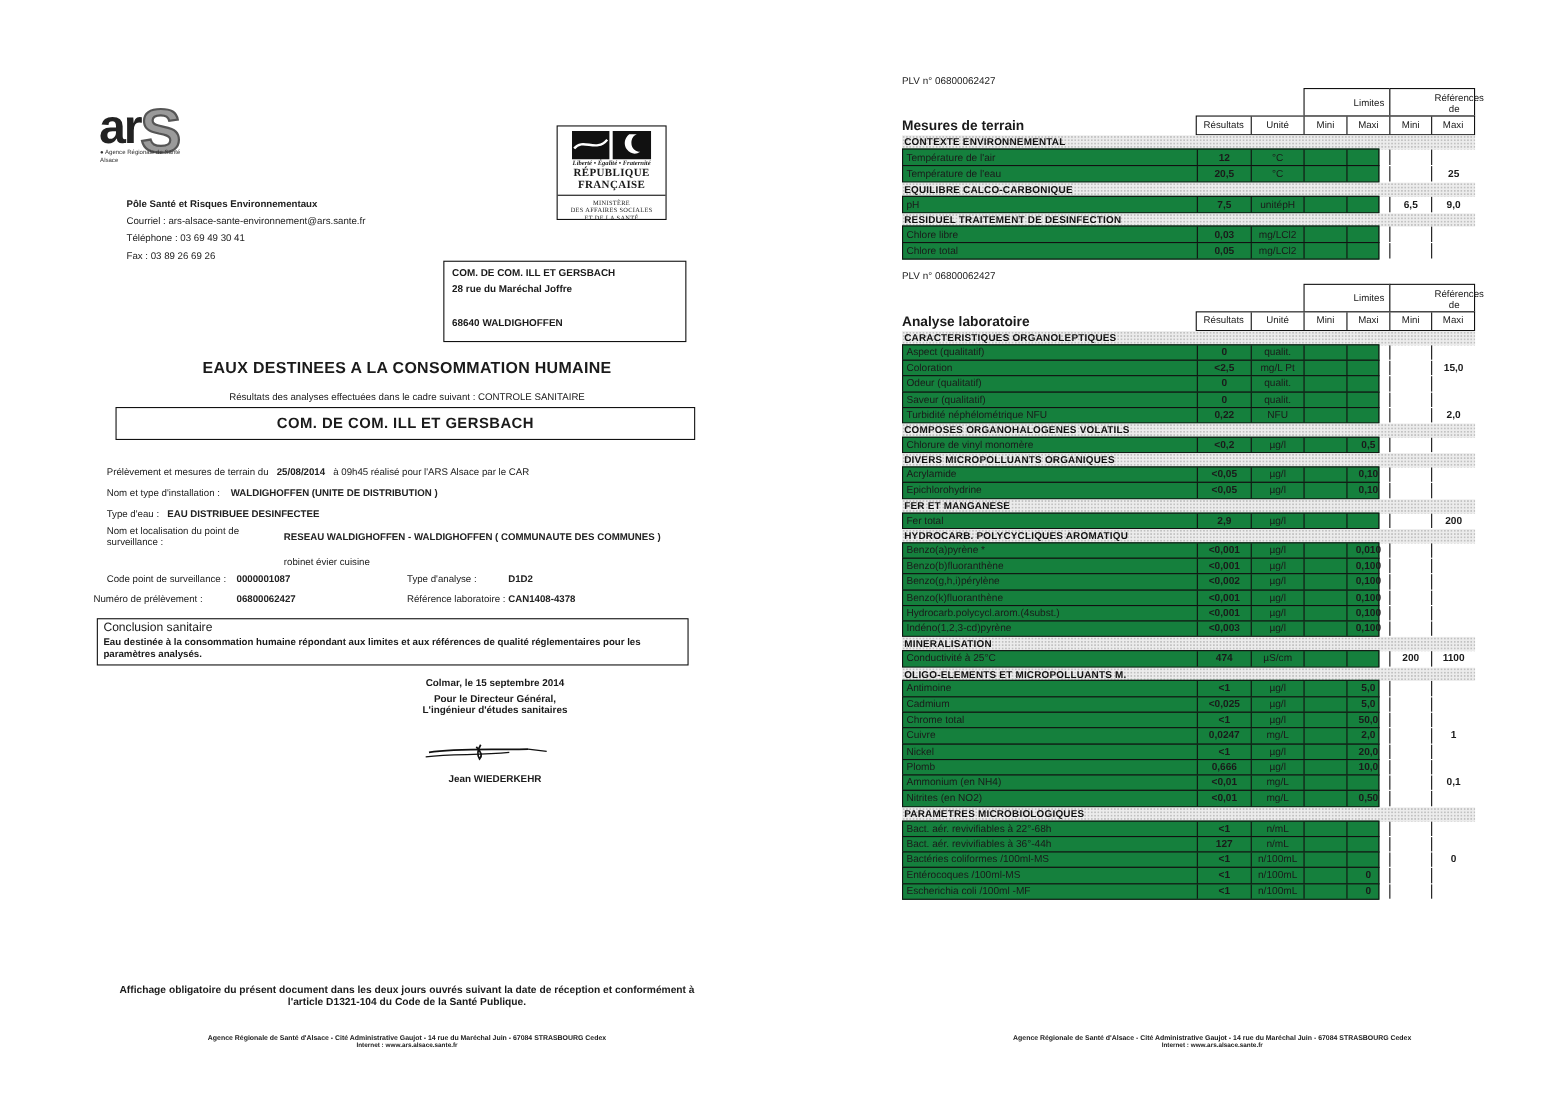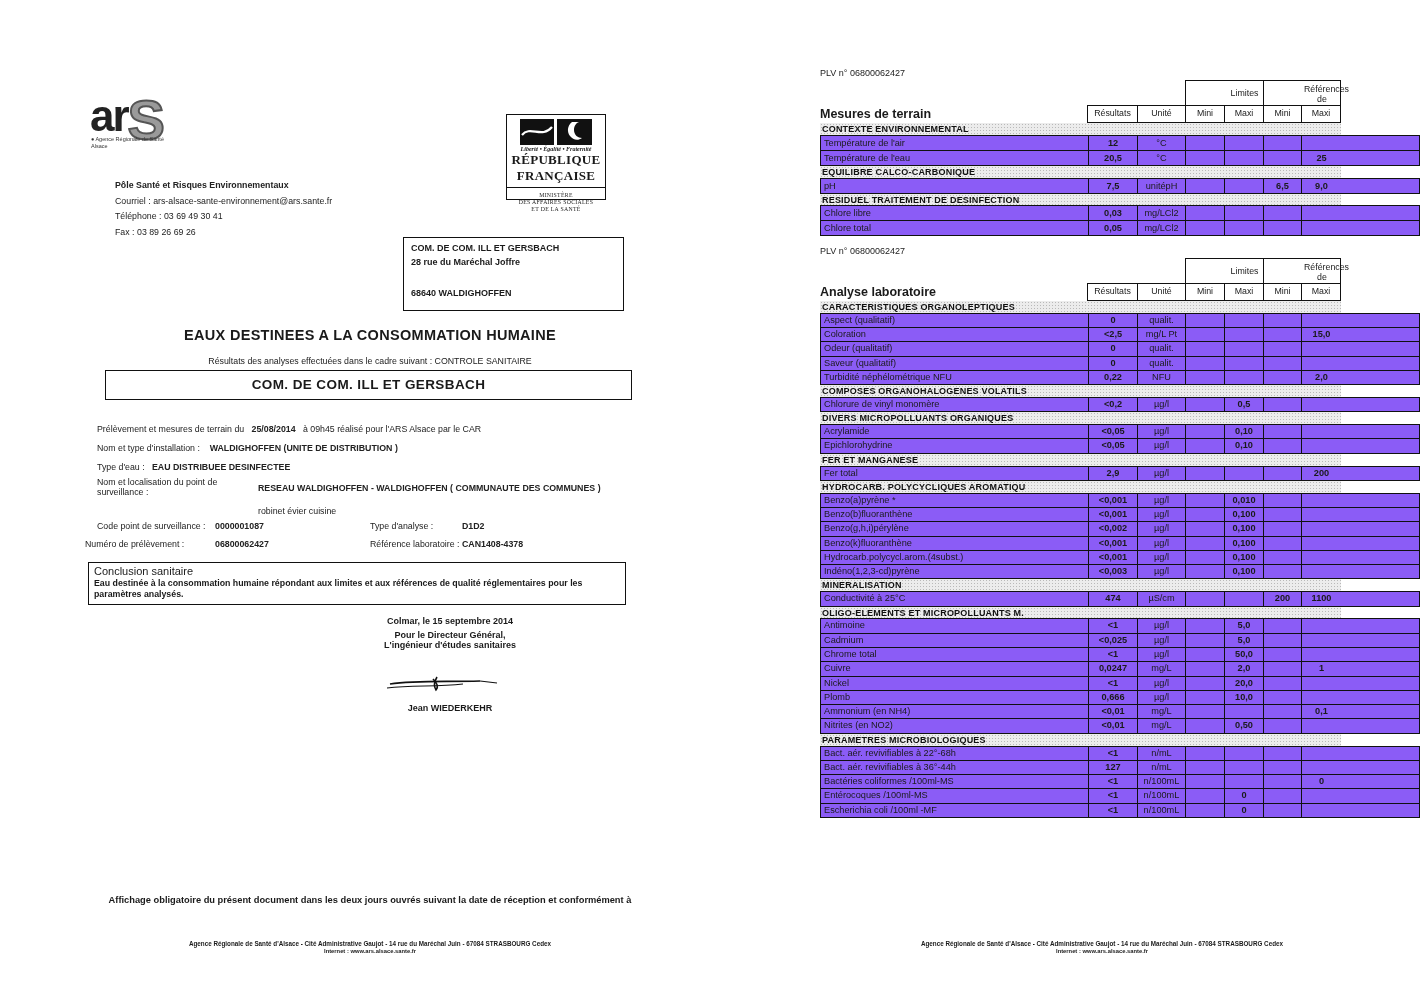--- a/index.html
+++ b/index.html
@@ -9,21 +9,21 @@
 
   
   .ars-word { font-weight:bold; font-size:44px; letter-spacing:-2px; line-height:40px; color:#222; }
   .ars-word .s-out { color:#9a9a9a; -webkit-text-stroke:2px #555; font-size:56px; vertical-align:-8px; }
   .ars-sub { font-size:5.5px; color:#333; line-height:6.5px; }
   .contact-line { font-size:8.8px; line-height:15.5px; font-weight:bold; color:#222; }
 
   .ministry { width:100px; height:86px; border:1.5px solid #111; text-align:center; background:#fff; }
   .ministry .flag { margin:4px auto 1px auto; display:block; }
   .ministry .motto { font-family:"Liberation Serif", serif; font-style:italic; font-size:6px; font-weight:bold; }
-  .ministry .rep { font-family:"Liberation Serif", serif; font-size:13px; font-weight:bold; letter-spacing:0.3px;text-align:center; }
+  .ministry .rep { font-family:"Liberation Serif", serif; font-size:10px; font-weight:bold; letter-spacing:0.3px;text-align:center; }
   .ministry .sep { border-top:1.2px solid #111; margin:3px 0 4px 0; }
   .ministry .min-line { font-family:"Liberation Serif", serif; font-size:5.8px; line-height:7px; color:#222; letter-spacing:0.3px; }
 
   .recipient { width:221px; height:74px; border:1.5px solid #111; padding:5px 7px; }
   .recipient div { font-size:9px; font-weight:bold; }
 
   .main-title { width:560px; text-align:center; font-size:14.5px; font-weight:bold; letter-spacing:0.3px; }
   .sub-title { width:560px; text-align:center; font-size:8.8px; }
   .boxed-title { width:527px; height:30px; border:1.5px solid #111; text-align:center;
     font-size:13.5px; font-weight:bold; line-height:28px; letter-spacing:0.4px; }
@@ -49,22 +49,22 @@
   .colrow { position:absolute; display:grid; grid-template-columns:49px 48px 39px 39px 38px 39px;
     height:18px; border:1.2px solid #111; background:#fff; }
   .colrow .ch { font-size:8.8px; text-align:center; line-height:15px; border-left:1px solid #111; }
   .colrow .ch:first-child { border-left:none; }
 
   .sec-band { width:521px; height:12.8px; font-size:9px; font-weight:bold; line-height:12.8px;
     padding-left:2px; letter-spacing:0.2px; color:#111;
     background-color:#ececec;
     background-image:radial-gradient(#b9b9b9 0.5px, transparent 0.7px);
     background-size:3px 3px; }
-  .t-row { width:600px; display:grid; grid-template-columns:267px 49px 48px 39px 39px 38px 40px;
-    border:1.2px solid #111; margin-top:-1px; background:#8b5cf6; }
+  .t-row { width:434px; display:grid; grid-template-columns:267px 49px 48px 39px 39px 38px 40px;
+    border:1.2px solid #111; margin-top:-1px; background:#15803d; }
   .t-row .cell { font-size:9.2px; overflow:hidden; white-space:nowrap; border-left:1px solid #111; text-align:center; }
   .t-row .cell:first-child { border-left:none; text-align:left; padding-left:3px; }
   .t-row .cell.b { font-weight:bold; }
   .tm .t-row .cell { line-height:14px; height:14px; }
   .tl .t-row .cell { line-height:13.3px; height:13.3px; }
 
   .sig-svg path { stroke:#111; fill:none; }
 </style>
 </head>
 <body>
@@ -146,20 +146,21 @@
   <svg class="abs sig-svg" style="left:385px;top:668px;" width="120" height="28" viewBox="0 0 120 28">
     <path d="M5,16 C30,12 60,14 95,13" stroke-width="1.6"></path>
     <path d="M2,20 C28,17 50,19 78,16" stroke-width="1.2"></path>
     <path d="M48,11 C52,15 54,19 51,22 C49,19 49,14 52,9" stroke-width="1.6"></path>
     <path d="M95,13 L112,15" stroke-width="1.2"></path>
   </svg>
   <div class="abs sig-block" style="left:330px;top:703px;width:240px;">Jean WIEDERKEHR</div>
 
   <div class="abs footer-notice" style="left:90px;top:895px;">
     <div>Affichage obligatoire du présent document dans les deux jours ouvrés suivant la date de réception et conformément à</div>
+    <div>l'article D1321-104 du Code de la Santé Publique.</div>
   </div>
   <div class="abs footer-agency" style="left:90px;top:940px;">Agence Régionale de Santé d'Alsace - Cité Administrative Gaujot - 14 rue du Maréchal Juin - 67084 STRASBOURG Cedex</div>
   <div class="abs footer-web" style="left:90px;top:948px;">Internet : www.ars.alsace.sante.fr</div>
 </div>
 
 <div class="abs" style="left:740px;top:0;width:682px;height:1000px;">
 
   <div class="abs plv" style="left:80px;top:68px;">PLV n° 06800062427</div>
 
   <div class="abs" style="left:80px;top:80px;width:521px;height:43px;">

